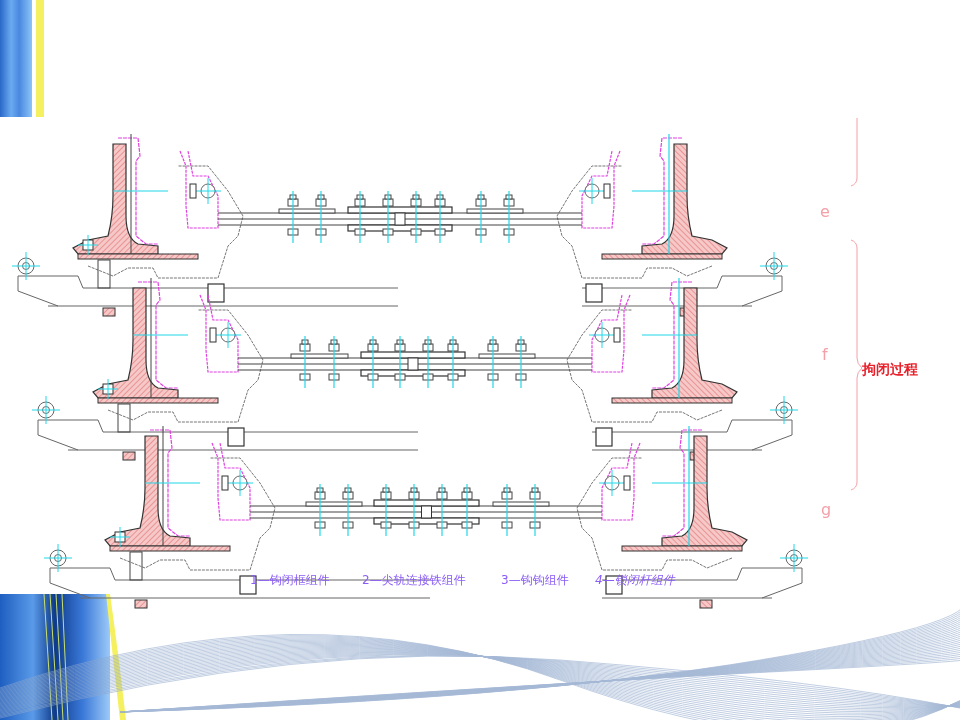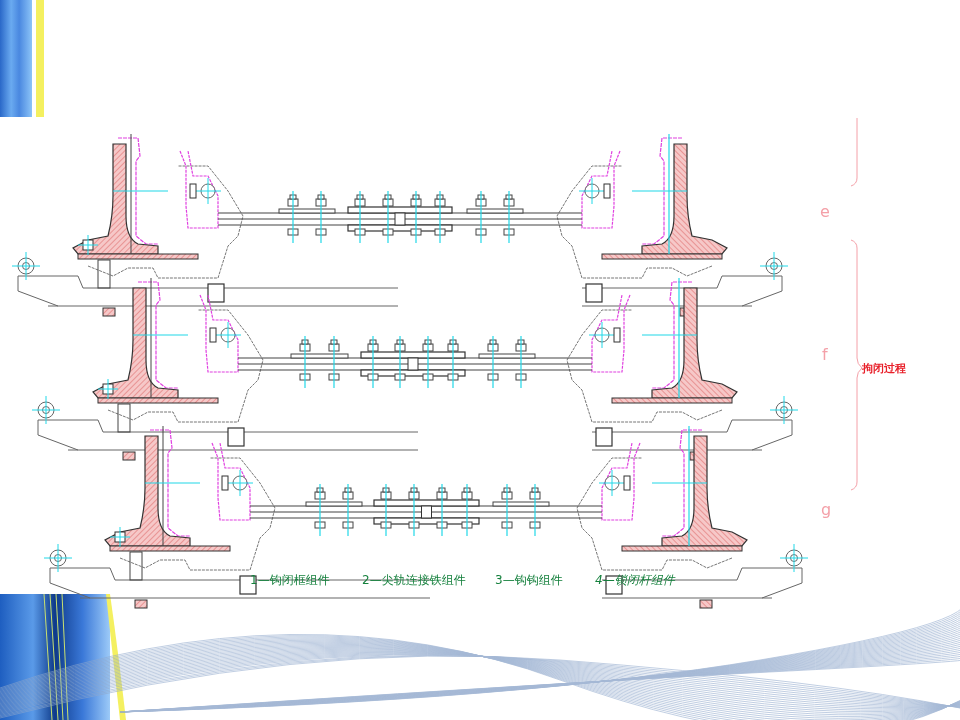--- a/index.html
+++ b/index.html
@@ -1,27 +1,27 @@
 <!DOCTYPE html>
 <html><head>
 <meta charset="utf-8">
 <style>
   html,body{margin:0;padding:0;background:#fff;}
   body{width:960px;height:720px;position:relative;overflow:hidden;font-family:"DejaVu Sans",sans-serif;}
   #slide{position:absolute;left:0;top:0;width:960px;height:720px;background:#fff;}
   #bg{position:absolute;left:0;top:0;}
   #drawing{position:absolute;left:0;top:0;}
-  .legend{position:absolute;top:572px;left:250px;width:460px;height:22px;display:flex;gap:0;font-size:12px;color:#15803d;}
+  .legend{position:absolute;top:572px;left:250px;width:460px;height:22px;display:flex;gap:0;font-size:12px;color:#8b5cf6;}
   .legend span{display:inline-block;white-space:nowrap;}
   .legend .l1{position:absolute;left:0;}
   .legend .l2{position:absolute;left:112px;}
-  .legend .l3{position:absolute;left:245px;}
+  .legend .l3{position:absolute;left:251px;}
   .legend .l4{position:absolute;left:345px;font-style:italic;}
   .state-label{position:absolute;font-size:16px;color:#f4a0a8;font-family:"DejaVu Sans",sans-serif;}
-  .process-label{position:absolute;left:862px;top:361px;font-size:11px;color:#e8202a;font-weight:bold;}
+  .process-label{position:absolute;left:862px;top:361px;font-size:14px;color:#e8202a;font-weight:bold;}
 </style>
 </head>
 <body>
 
 <div id="slide">
 
   <svg id="bg" width="960" height="720">
     <defs>
       <linearGradient id="gBlue" x1="0" y1="0" x2="1" y2="0">
         <stop offset="0" stop-color="#2a68c8"></stop>

